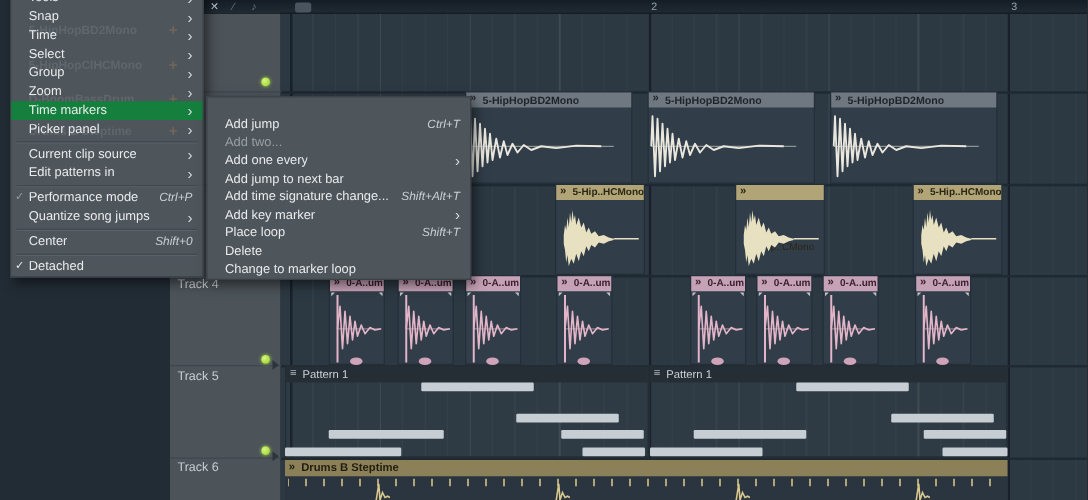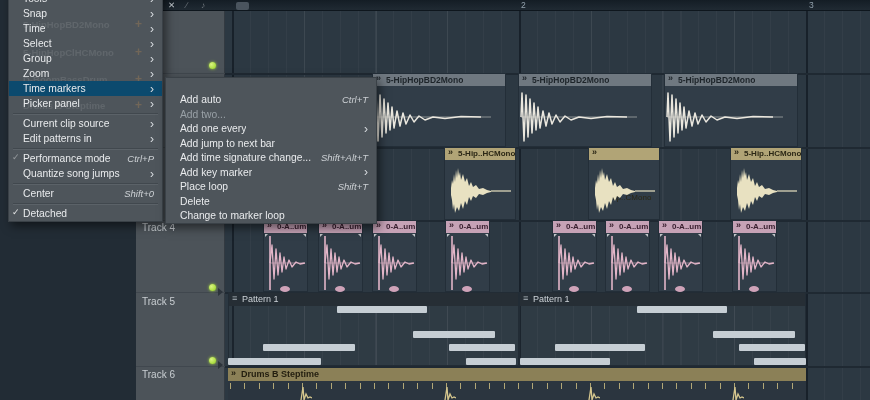--- a/index.html
+++ b/index.html
@@ -298,21 +298,21 @@
         <span class="arrow">›</span>
       </div>
       <div class="a mrow" style="left: 0px; top: 60px; width: 100%; height: 15px;">
         <span class="lbl" style="font-size: 10.3px; color: rgb(233, 235, 237);">Group</span>
         <span class="arrow">›</span>
       </div>
       <div class="a mrow" style="left: 0px; top: 75px; width: 100%; height: 15px;">
         <span class="lbl" style="font-size: 10.3px; color: rgb(233, 235, 237);">Zoom</span>
         <span class="arrow">›</span>
       </div>
-      <div class="a mrow" style="left: 0px; top: 90px; width: 100%; height: 15px; background: #0c4a6e;">
+      <div class="a mrow" style="left: 0px; top: 90px; width: 100%; height: 15px; background: #15803d;">
         <span class="lbl" style="font-size: 10.3px; color: rgb(233, 235, 237);">Time markers</span>
         <span class="arrow">›</span>
       </div>
       <div class="a mrow" style="left: 0px; top: 105px; width: 100%; height: 15px;">
         <span class="lbl" style="font-size: 10.3px; color: rgb(233, 235, 237);">Picker panel</span>
         <span class="arrow">›</span>
       </div>
       <div class="a" style="left: 4px; top: 122px; width: 145px; height: 1px; background: rgb(65, 72, 78); border-bottom: 1px solid rgb(91, 98, 104);"></div>
       <div class="a mrow" style="left: 0px; top: 125px; width: 100%; height: 15px;">
         <span class="lbl" style="font-size: 10.3px; color: rgb(233, 235, 237);">Current clip source</span>
@@ -339,21 +339,21 @@
       </div>
       <div class="a" style="left: 4px; top: 212px; width: 145px; height: 1px; background: rgb(65, 72, 78); border-bottom: 1px solid rgb(91, 98, 104);"></div>
       <div class="a mrow" style="left: 0px; top: 215px; width: 100%; height: 15px;">
         <span style="position: absolute; left: 3px; top: 1px; font-size: 9px; color: rgba(255, 255, 255, 0.85);">✓</span>
         <span class="lbl" style="font-size: 10.3px; color: rgb(233, 235, 237);">Detached</span>
         <span></span>
       </div>
     </div>
     <div class="a" style="left: 165px; top: 77px; width: 212px; background: rgb(78, 85, 91); border: 1px solid rgb(58, 65, 71); box-shadow: rgba(0, 0, 0, 0.5) 3px 4px 9px; z-index: 31; box-sizing: border-box; height: 147px;">
       <div class="a mrow" style="left: 0px; top: 14.5px; width: 100%; height: 14.5px;">
-        <span class="lbl" style="font-size: 10.3px; color: rgb(233, 235, 237);">Add auto</span>
+        <span class="lbl" style="font-size: 10.3px; color: rgb(233, 235, 237);">Add jump</span>
         <span class="shortcut">Ctrl+T</span>
       </div>
       <div class="a mrow" style="left: 0px; top: 29px; width: 100%; height: 14.5px;">
         <span class="lbl" style="font-size: 10.3px; color: rgb(152, 160, 166);">Add two...</span>
         <span></span>
       </div>
       <div class="a mrow" style="left: 0px; top: 43.5px; width: 100%; height: 14.5px;">
         <span class="lbl" style="font-size: 10.3px; color: rgb(233, 235, 237);">Add one every</span>
         <span class="arrow">›</span>
       </div>

